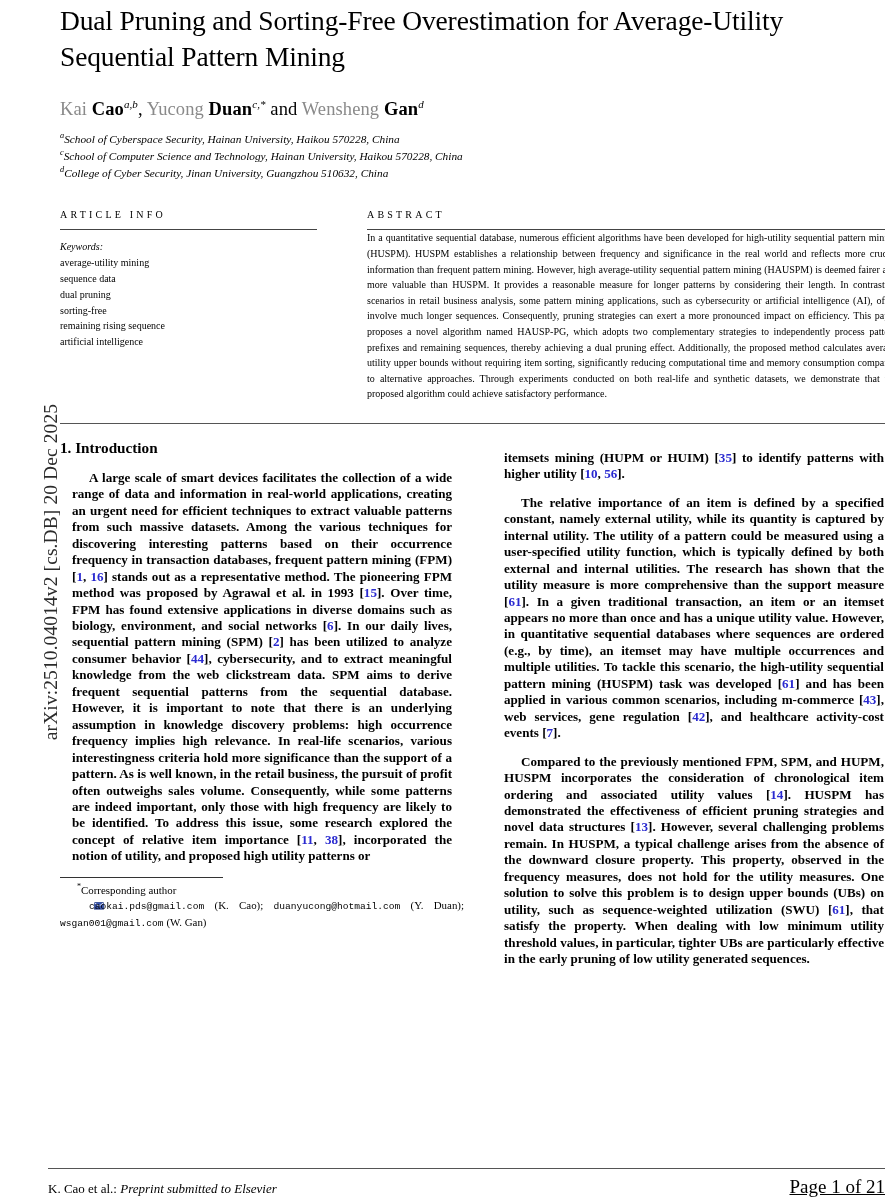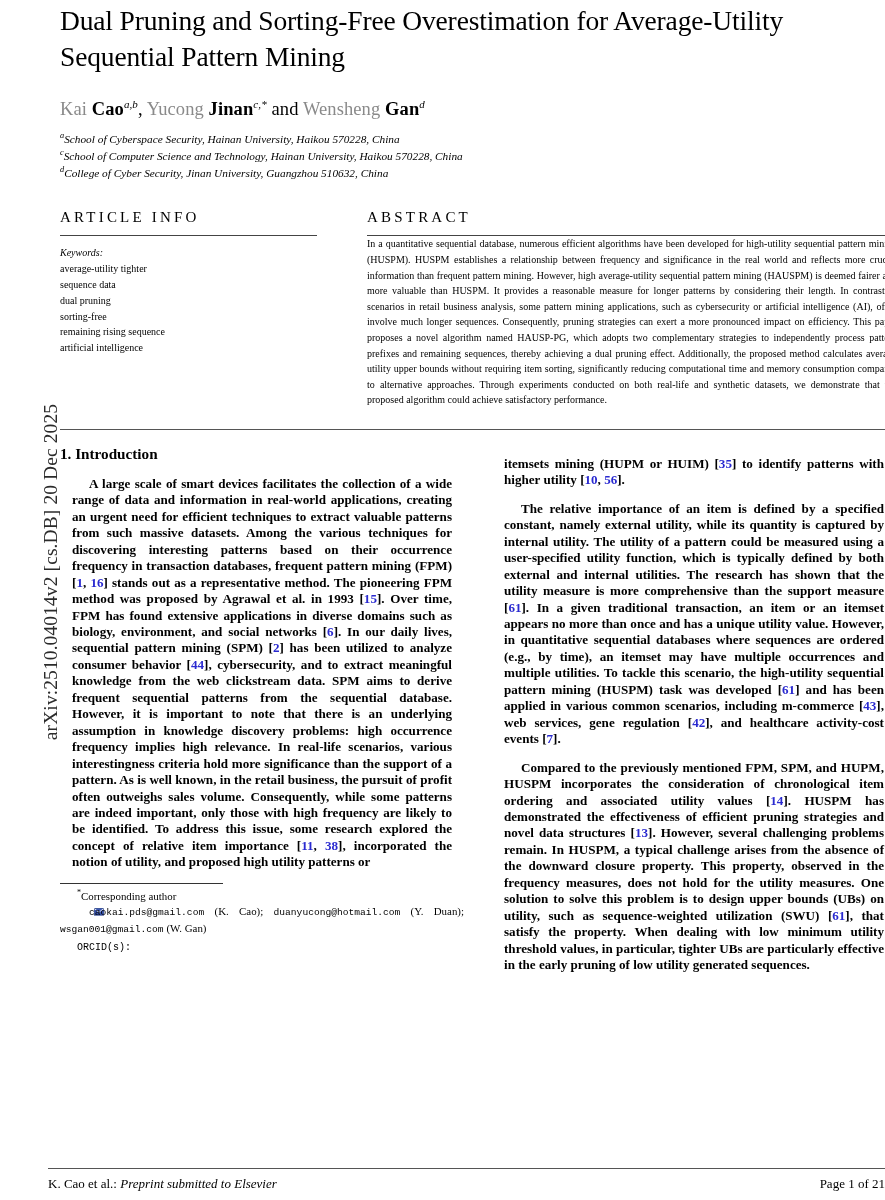--- a/index.html
+++ b/index.html
@@ -88,21 +88,21 @@
   
   #info-block {
     margin-top: 28px;
     display: flex;
     gap: 50px;
   }
   .col-left-info { width: 257px; flex: none; }
   .col-right-abs { width: 530px; flex: none; }
 
   .sec-head {
-    font-size: 15px;
+    font-size: 10px;
     letter-spacing: 3.2px;
     font-family: "Liberation Serif", "DejaVu Serif", serif;
     color: #000;
   }
   .head-rule {
     border: 0;
     border-top: 1.1px solid #444;
     margin: 9px 0 0 0;
     width: 100%;
   }
@@ -215,48 +215,48 @@
     width: 100%;
   }
   #footer-row {
     display: flex;
     justify-content: space-between;
     align-items: baseline;
     font-size: 13px;
   }
   #footer-left .fl-bold { font-weight: normal; }
   #footer-left .fl-ital { font-style: italic; }
-  #footer-right { font-size: 13px; }
+  #footer-right { font-size: 19px; text-decoration: underline; }
 </style>
 </head>
 <body>
 
 <div id="arxiv-stamp">arXiv:2510.04014v2  [cs.DB]  20 Dec 2025</div>
 
 <div id="page">
 
   <h1 id="title">Dual Pruning and Sorting-Free Overestimation for Average-Utility Sequential Pattern Mining</h1>
 
-  <div id="authors"><span class="given">Kai </span><span class="surname">Cao</span><span class="aff-mark">a,b</span><span class="plain-and">, </span><span class="given">Yucong </span><span class="surname">Jinan</span><span class="aff-mark">c,*</span><span class="plain-and"> and </span><span class="given">Wensheng </span><span class="surname">Gan</span><span class="aff-mark">d</span></div>
+  <div id="authors"><span class="given">Kai </span><span class="surname">Cao</span><span class="aff-mark">a,b</span><span class="plain-and">, </span><span class="given">Yucong </span><span class="surname">Duan</span><span class="aff-mark">c,*</span><span class="plain-and"> and </span><span class="given">Wensheng </span><span class="surname">Gan</span><span class="aff-mark">d</span></div>
 
   <div id="affiliations">
       <div><span class="sup">a</span><span>School of Cyberspace Security, Hainan University, Haikou 570228, China</span></div>
       <div><span class="sup">c</span><span>School of Computer Science and Technology, Hainan University, Haikou 570228, China</span></div>
       <div><span class="sup">d</span><span>College of Cyber Security, Jinan University, Guangzhou 510632, China</span></div>
     </div>
 
   <div id="info-block">
 
     <div class="col-left-info">
       <div class="sec-head">ARTICLE INFO</div>
       <hr class="head-rule">
       <div id="keywords-wrap">
         <span id="keywords-label">Keywords:</span>
         <div id="keywords-list">
-            <span class="kw-item">average-utility tighter</span>
+            <span class="kw-item">average-utility mining</span>
             <span class="kw-item">sequence data</span>
             <span class="kw-item">dual pruning</span>
             <span class="kw-item">sorting-free</span>
             <span class="kw-item">remaining rising sequence</span>
             <span class="kw-item">artificial intelligence</span>
           </div>
       </div>
     </div>
 
     <div class="col-right-abs">
@@ -285,23 +285,20 @@
               <rect x="0.3" y="0.3" width="9.4" height="6.9" fill="#3a57b5" stroke="#22397e" stroke-width="0.6"></rect>
               <path d="M0.3 0.6 L5 4.2 L9.7 0.6" fill="none" stroke="#ffffff" stroke-width="0.85"></path>
             </svg>
           </span><span class="mono">caokai.pds@gmail.com</span>
           <span>(K. Cao);</span>
           <span class="mono">duanyucong@hotmail.com</span>
           <span>(Y. Duan);</span>
           <span class="mono">wsgan001@gmail.com</span>
           <span>(W. Gan)</span>
         </div>
-        <div id="fn-orcid">
-          <span class="mono">ORCID(s):</span>
-        </div>
       </div>
     </div>
 
     <div class="textcol">
       <p id="para2">itemsets mining (HUPM or HUIM) [<span class="cite">35</span>] to identify patterns with higher utility [<span class="cite">10</span>, <span class="cite">56</span>].</p>
       <p class="indent" id="para3">The relative importance of an item is defined by a specified constant, namely external utility, while its quantity is captured by internal utility. The utility of a pattern could be measured using a user-specified utility function, which is typically defined by both external and internal utilities. The research has shown that the utility measure is more comprehensive than the support measure [<span class="cite">61</span>]. In a given traditional transaction, an item or an itemset appears no more than once and has a unique utility value. However, in quantitative sequential databases where sequences are ordered (e.g., by time), an itemset may have multiple occurrences and multiple utilities. To tackle this scenario, the high-utility sequential pattern mining (HUSPM) task was developed [<span class="cite">61</span>] and has been applied in various common scenarios, including m-commerce [<span class="cite">43</span>], web services, gene regulation [<span class="cite">42</span>], and healthcare activity-cost events [<span class="cite">7</span>].</p>
       <p class="indent" id="para4">Compared to the previously mentioned FPM, SPM, and HUPM, HUSPM incorporates the consideration of chronological item ordering and associated utility values [<span class="cite">14</span>]. HUSPM has demonstrated the effectiveness of efficient pruning strategies and novel data structures [<span class="cite">13</span>]. However, several challenging problems remain. In HUSPM, a typical challenge arises from the absence of the downward closure property. This property, observed in the frequency measures, does not hold for the utility measures. One solution to solve this problem is to design upper bounds (UBs) on utility, such as sequence-weighted utilization (SWU) [<span class="cite">61</span>], that satisfy the property. When dealing with low minimum utility threshold values, in particular, tighter UBs are particularly effective in the early pruning of low utility generated sequences.</p>
     </div>
   </div>
 </div>

